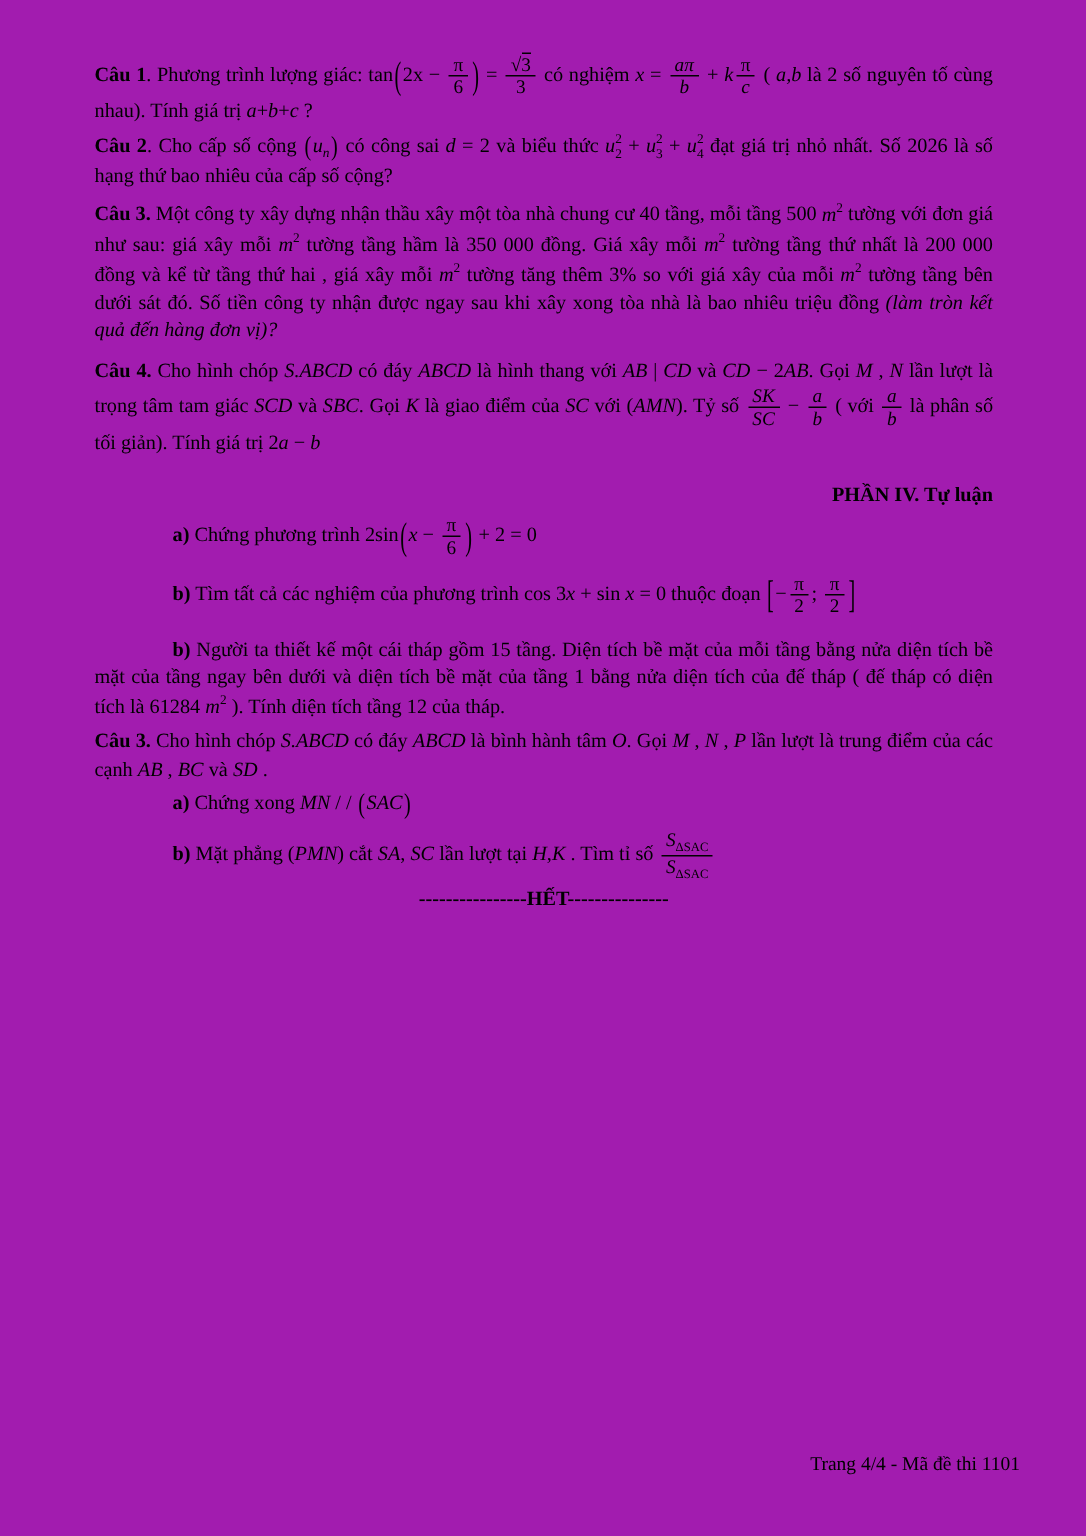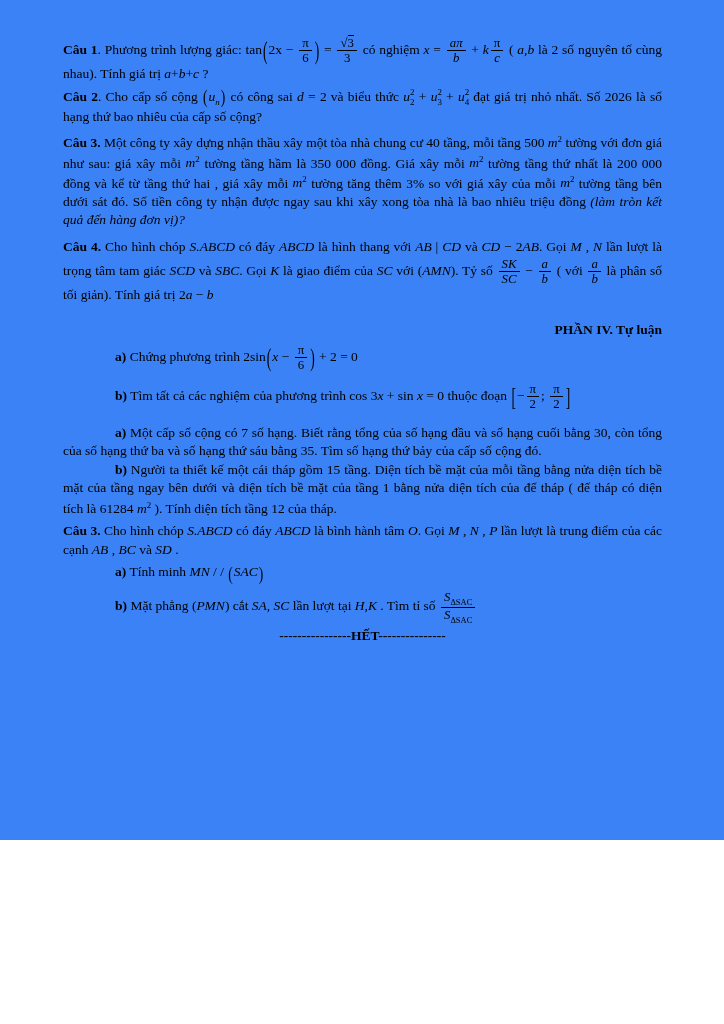--- a/index.html
+++ b/index.html
@@ -1,16 +1,16 @@
 <!DOCTYPE html>
 <html><head>
 <meta charset="utf-8">
 <style>
   html,body{margin:0;padding:0;background:#ffffff;}
-  .page{position:relative;width:724px;height:840px;background:#3b82f6;
+  .page{position:relative;width:724px;height:1024px;background:#a21caf;
         font-family:"Liberation Serif","DejaVu Serif",serif;font-size:13.5px;color:#000;overflow:hidden;}
   .content{padding:36px 62px 0 63px;}
   p{margin:0;text-align:justify;line-height:1.38;}
   p.head{font-weight:bold;text-align:right;}
   b{font-weight:bold;}
   em{font-style:italic;}
   .q1{margin-bottom:4px;}
   .q2{margin-bottom:6px;}
   .q3{margin-bottom:8px;}
   .q4{margin-bottom:16px;}
@@ -49,27 +49,26 @@
     <p class="q4"><b>Câu 4.</b><span> Cho hình chóp </span><em>S.ABCD</em><span> có đáy </span><em>ABCD</em><span> là hình thang với </span><em>AB</em><span> | </span><em>CD</em><span> và </span><em>CD</em><span> − 2</span><em>AB</em><span>. Gọi </span><em>M</em><span> , </span><em>N</em><span> lần lượt là trọng tâm tam giác </span><em>SCD</em><span> và </span><em>SBC</em><span>. Gọi </span><em>K</em><span> là giao điểm  của </span><em>SC</em><span> với (</span><em>AMN</em><span>). Tỷ số </span><span class="frac"><span class="fn"><em>SK</em></span><span class="fd"><em>SC</em></span></span><span> − </span><span class="frac"><span class="fn"><em>a</em></span><span class="fd"><em>b</em></span></span><span> ( với </span><span class="frac"><span class="fn"><em>a</em></span><span class="fd"><em>b</em></span></span><span> là phân số tối giản). Tính giá trị 2</span><em>a</em><span> − </span><em>b</em></p>
 
     <p class="head h4">PHẦN IV. Tự luận</p>
 
 
     <p class="c1a"><b>a)</b><span> Chứng phương trình  2sin</span><span class="bigd" style="transform: scaleY(1.9);">(</span><em>x</em><span> − </span><span class="frac"><span class="fn"><span>π</span></span><span class="fd"><span>6</span></span></span><span class="bigd" style="transform: scaleY(1.9);">)</span><span> + 2 = 0</span></p>
 
     <p class="c1b"><b>b)</b><span> Tìm tất cả các nghiệm của phương trình  cos 3</span><em>x</em><span> + sin </span><em>x</em><span> = 0  thuộc đoạn </span><span class="bigd" style="transform: scaleY(1.9);">[</span><span>−</span><span class="frac"><span class="fn"><span>π</span></span><span class="fd"><span>2</span></span></span><span>; </span><span class="frac"><span class="fn"><span>π</span></span><span class="fd"><span>2</span></span></span><span class="bigd" style="transform: scaleY(1.9);">]</span></p>
 
 
-    <p class="ti" style="text-indent:52px"><b>a)</b><span> Một cấp số cộng có 7 số hạng. Biết rằng tổng của số hạng đầu và số hạng cuối bằng 30, còn tổng của số hạng thứ ba và số hạng thứ sáu bằng 35. Tìm số hạng thứ bảy của cấp số cộng đó.</span></p>
 
     <p class="ti c2b" style="text-indent:52px"><b>b)</b><span> Người ta thiết kế một cái tháp gồm 15 tầng. Diện tích bề mặt của mỗi tầng bằng nửa diện tích bề mặt của tầng ngay bên dưới và diện tích bề mặt của tầng 1 bằng nửa diện tích của đế tháp ( đế tháp có diện tích là 61284 </span><span><em>m</em><sup>2</sup></span><span> ). Tính diện tích tầng 12 của tháp.</span></p>
 
     <p class="c3p"><b>Câu 3.</b><span> Cho hình chóp </span><em>S.ABCD</em><span> có đáy </span><em>ABCD</em><span> là bình hành tâm </span><em>O</em><span>. Gọi </span><em>M</em><span> , </span><em>N</em><span> , </span><em>P</em><span> lần lượt là trung điểm của các cạnh </span><em>AB</em><span> , </span><em>BC</em><span> và </span><em>SD</em><span> .</span></p>
 
-    <p class="c3a"><b>a)</b><span> Tính minh </span><em>MN</em><span> / / </span><span class="bigd" style="transform: scaleY(1.4);">(</span><em>SAC</em><span class="bigd" style="transform: scaleY(1.4);">)</span></p>
+    <p class="c3a"><b>a)</b><span> Chứng xong </span><em>MN</em><span> / / </span><span class="bigd" style="transform: scaleY(1.4);">(</span><em>SAC</em><span class="bigd" style="transform: scaleY(1.4);">)</span></p>
 
     <p class="c3b"><b>b)</b><span> Mặt phẳng (</span><em>PMN</em><span>) cắt </span><em>SA</em><span>, </span><em>SC</em><span> lần lượt tại </span><em>H</em><span>,</span><em>K</em><span> . Tìm tỉ số </span><span class="frac"><span class="fn"><span><em>S</em><sub>ΔSAC</sub></span></span><span class="fd"><span><em>S</em><sub>ΔSAC</sub></span></span></span></p>
 
     <p class="het">----------------HẾT---------------</p>
 
   </div>
 
   <div class="footer">Trang 4/4 - Mã đề thi 1101</div>
 </div>
 

